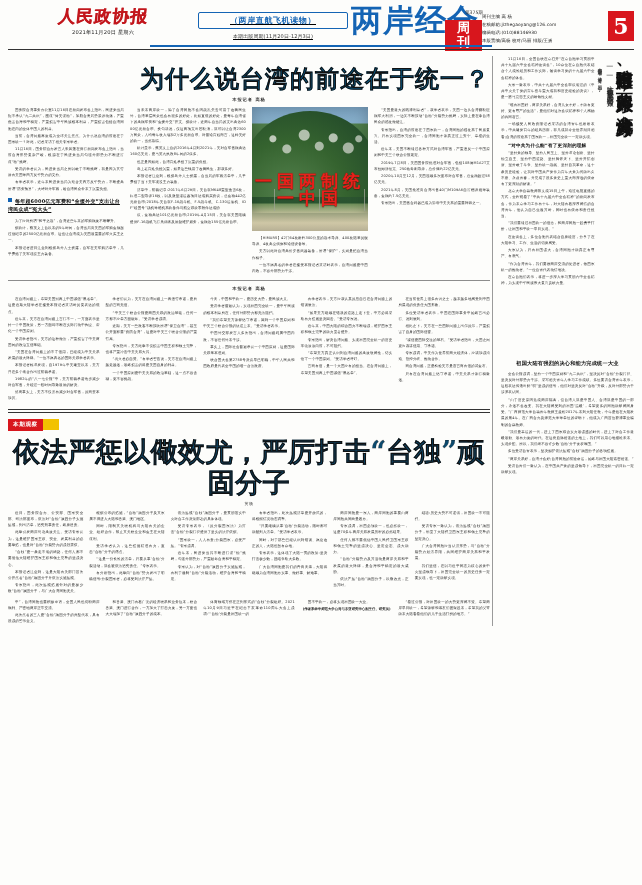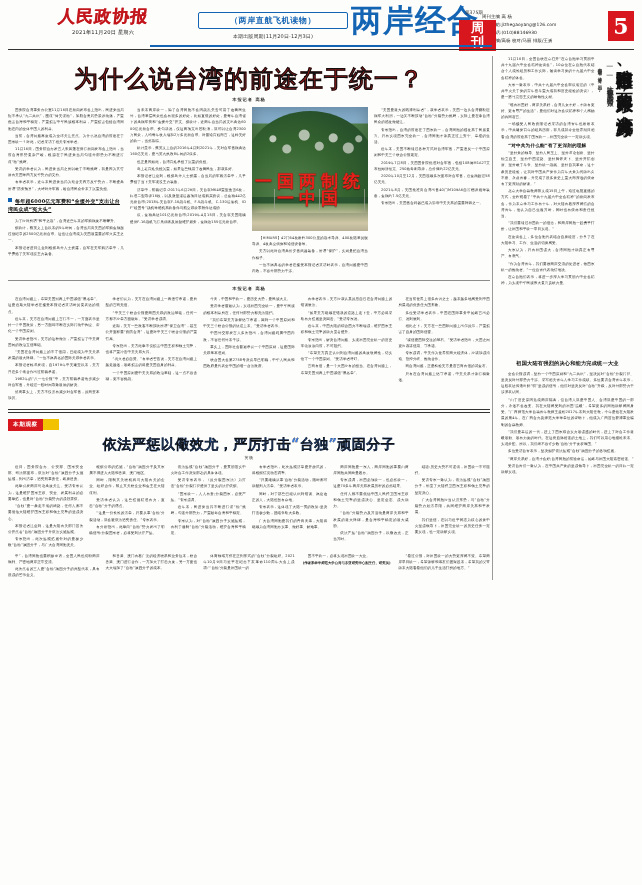--- a/index.html
+++ b/index.html
@@ -35,21 +35,21 @@
     text-align:center;
     text-shadow:0.5px 0 0 #c2161c;
   }
   .logo-date{
     margin-top:4px;
     font-size:5.2px;
     color:#222;
     text-align:center;
     letter-spacing:.2px;
   }
-  .mh-badge-wrap{flex:0 0 150px;padding-top:8px;}
+  .mh-badge-wrap{flex:0 0 150px;padding-top:8px;text-decoration:underline;}
   .mh-badge{
     border:1px solid #1464b4;
     color:#1464b4;
     font-size:8px;
     font-weight:bold;
     text-align:center;
     padding:2px 3px;
     border-radius:2px;
     letter-spacing:.6px;
     white-space:nowrap;
@@ -78,21 +78,21 @@
   }
   .mh-issue{
     position:absolute;
     left:50%;margin-left:50px;
     top:6px;
     font-size:4.6px;color:#333;
     white-space:nowrap;
   }
   .mh-weekly{
     position:absolute;
-    left:50%;margin-left:44px;
+    left:50%;margin-left:30px;
     top:16px;
     background:#d8161d;color:#fff;
     font-family:"DejaVu Serif","Liberation Serif",serif;
     font-weight:bold;font-size:13px;
     padding:1px 12px;
     line-height:1.1;
   }
   .mh-info{
     flex:0 0 118px;
     padding-top:9px;
@@ -152,22 +152,22 @@
 
   .colset{display:flex;gap:6px;}
   .colset > div{flex:1 1 0;min-width:0;}
 
   
   .story1{position:relative;padding-top:4px;}
   .hl1{
     font-family:"DejaVu Serif","Liberation Serif",serif;
     font-weight:bold;
     font-size:24px;
-    color:#b91c1c;
-    text-align:center;
+    color:#0369a1;
+    text-align:right;
     letter-spacing:1px;
     line-height:1.12;
     padding:6px 0 0 0;
     -webkit-text-stroke:.3px #111;
   }
   .byline{
     text-align:center;
     font-size:4.2px;
     color:#333;
     margin:4px 0 5px 0;
@@ -255,21 +255,21 @@
 
   
   .tagbar{display:flex;align-items:center;margin:0 0 2px 0;}
   .tag{
     background:#d8161d;color:#fff;font-weight:bold;
     font-size:5.6px;padding:2px 5px;letter-spacing:.6px;
   }
   .tag-yellow{background:#f2c200;width:16px;height:11px;}
   .hl3{
     font-family:"DejaVu Serif","Liberation Serif",serif;
-    font-weight:bold;font-size:14px;color:#3b82f6;
+    font-weight:bold;font-size:27px;color:#0c4a6e;
     text-align:center;letter-spacing:.5px;line-height:1.15;
     padding:3px 0 0 0;
     -webkit-text-stroke:.25px #111;
   }
   .byline2{
     text-align:center;font-size:4px;color:#444;margin:3px 0 4px 0;
     letter-spacing:.6px;
   }
 
   

